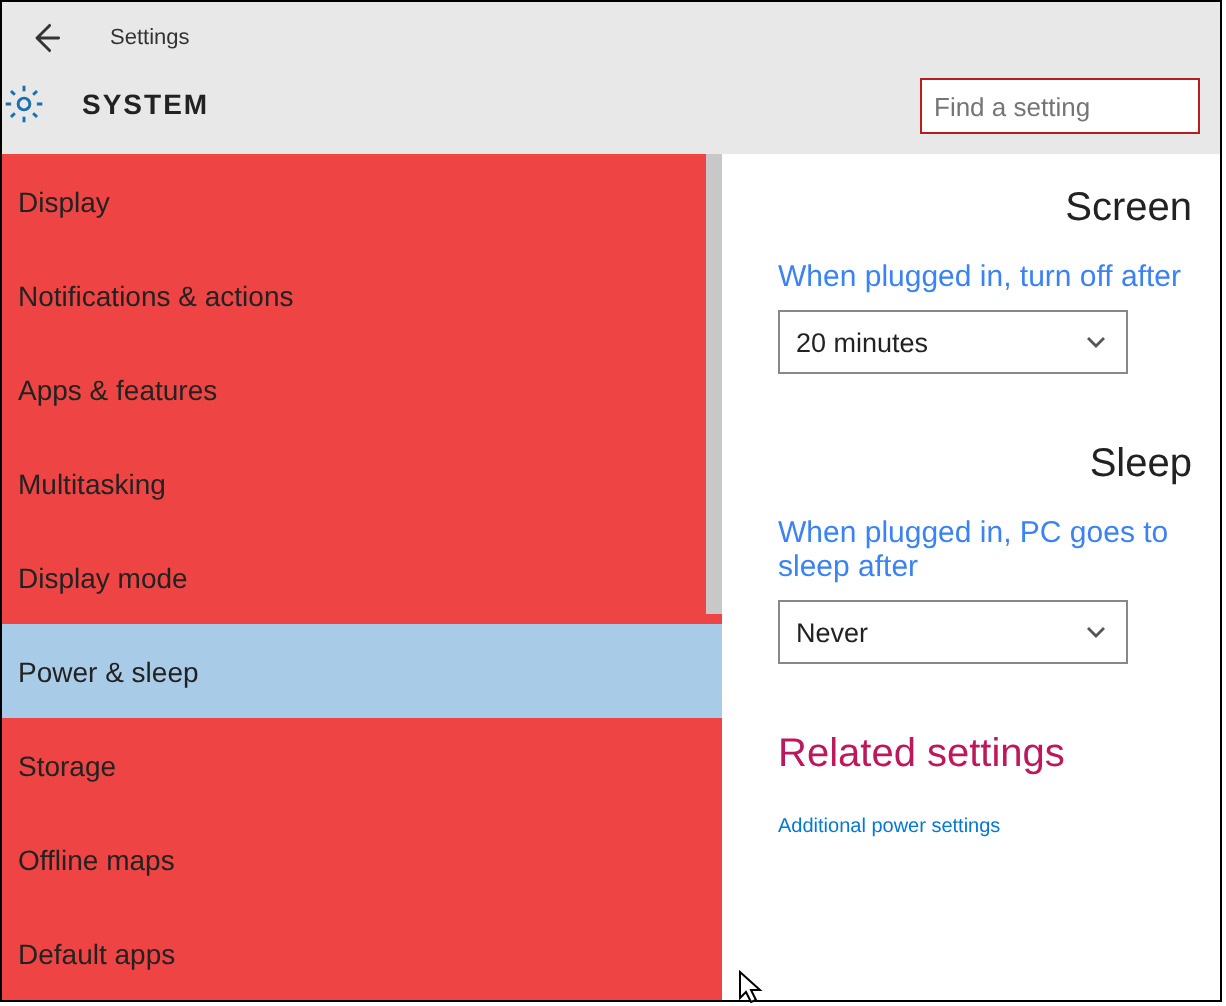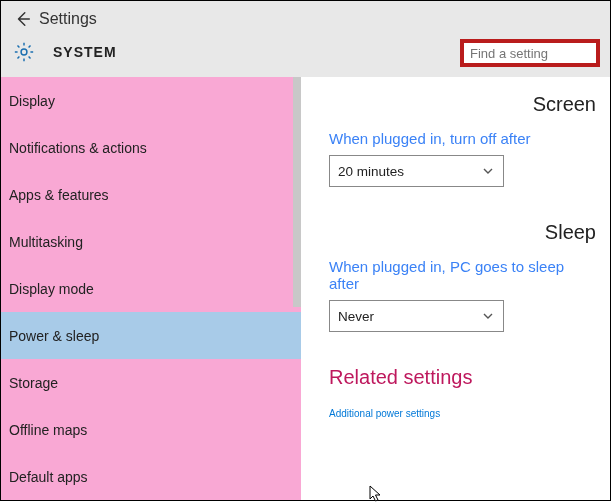--- a/index.html
+++ b/index.html
@@ -1,27 +1,27 @@
 <!DOCTYPE html>
 <html><head>
 <meta charset="utf-8">
 <style>
   * { box-sizing: border-box; margin: 0; padding: 0; font-family: "Segoe UI", Arial, sans-serif; }
   body { width: 613px; height: 503px; overflow: hidden; background: #fff; }
   .window { width: 611px; height: 501px; border: 1px solid #000; position: relative; display: flex; flex-direction: column; }
   .header { background: #e8e8e8; height: 76px; flex: 0 0 auto; position: relative; }
   .back-row { height: 30px; display: flex; align-items: center; padding-left: 12px; padding-top: 6px; }
   .back-btn { width: 20px; height: 20px; cursor: pointer; display: flex; align-items: center; justify-content: center; }
-  .app-title { font-size: 16px; color: #333; margin-left: 6px; }
-  .title-row { display: flex; align-items: center; padding-left: 12px; height: 42px; }
+  .app-title { font-size: 11px; color: #333; margin-left: 22px; }
+  .title-row { display: flex; align-items: center; padding-left: 0; height: 42px; }
   .gear { width: 22px; height: 22px; margin-right: 18px; }
   .page-title { font-size: 14px; font-weight: 700; letter-spacing: 1px; color: #222; }
-  .search-box { position: absolute; right: 10px; bottom: 10px; width: 140px; height: 28px; border: 4px solid #b91c1c; background: #fff; padding: 2px 6px; font-size: 13px; color: #666; outline: none; }
+  .search-box { position: absolute; right: 10px; bottom: 10px; width: 140px; height: 28px; border: 1px solid #b91c1c; background: #fff; padding: 2px 6px; font-size: 13px; color: #666; outline: none; }
   .body { flex: 1 1 auto; display: flex; overflow: hidden; }
-  .sidebar { width: 300px; background: #f9a8d4; position: relative; border-right: 0; overflow: hidden; }
+  .sidebar { width: 360px; background: #ef4444; position: relative; border-right: 0; overflow: hidden; }
   .sidebar-list { height: 100%; }
   .sidebar-item { height: 47px; display: flex; align-items: center; padding-left: 8px; font-size: 14px; color: #222; cursor: pointer; }
   .sidebar-item.selected { background: #a8cbe8; }
   .sidebar-scroll { position: absolute; right: 0; top: 0; width: 8px; height: 230px; background: #c8c8c8; }
   .content { flex: 1; background: #fff; padding: 16px 14px 0 28px; overflow: hidden; }
   .section-h { font-size: 20px; font-weight: 400; color: #222; margin-bottom: 14px; text-align: right; }
   .field-label { font-size: 15px; color: #3b82f6; margin-bottom: 8px; }
   .select { width: 175px; height: 32px; border: 1.5px solid #888; display: flex; align-items: center; justify-content: space-between; padding: 0 8px 0 8px; font-size: 13.5px; color: #222; cursor: pointer; margin-bottom: 34px; }
   .chev { width: 14px; height: 14px; }
   .related-h { font-size: 20px; font-weight: 400; color: #be185d; margin-bottom: 14px; margin-top: 4px; }

